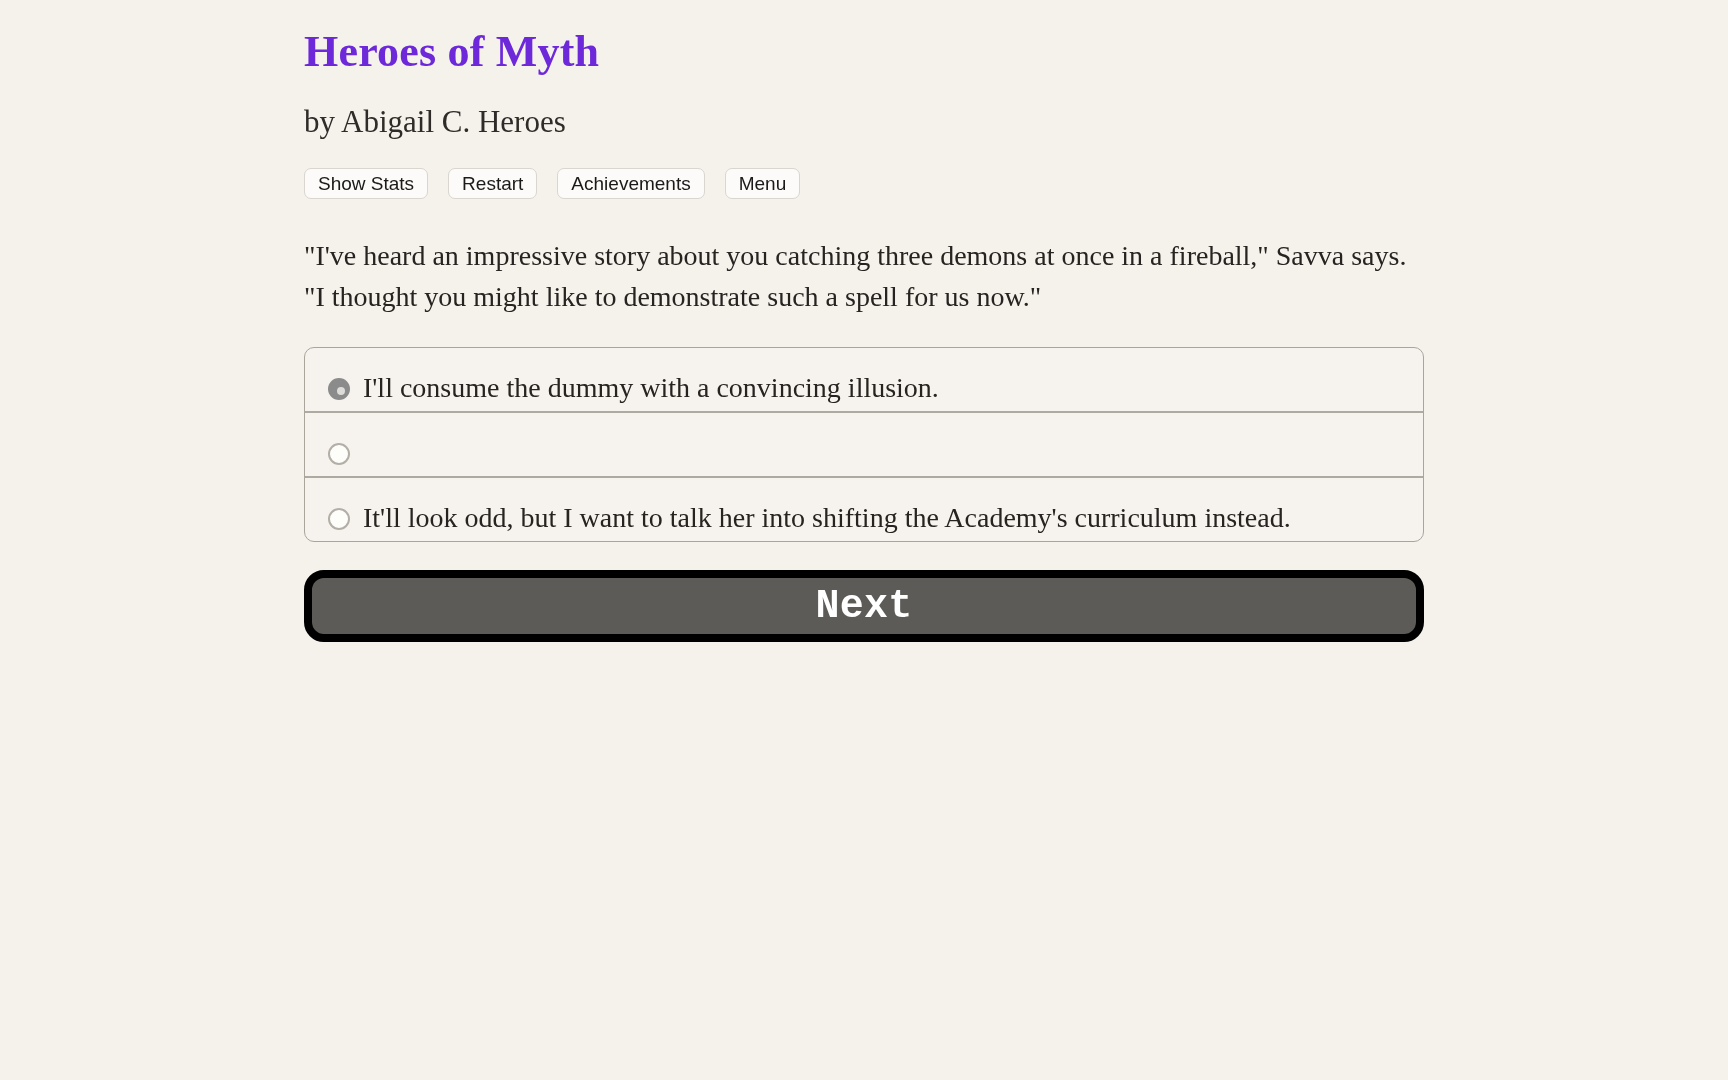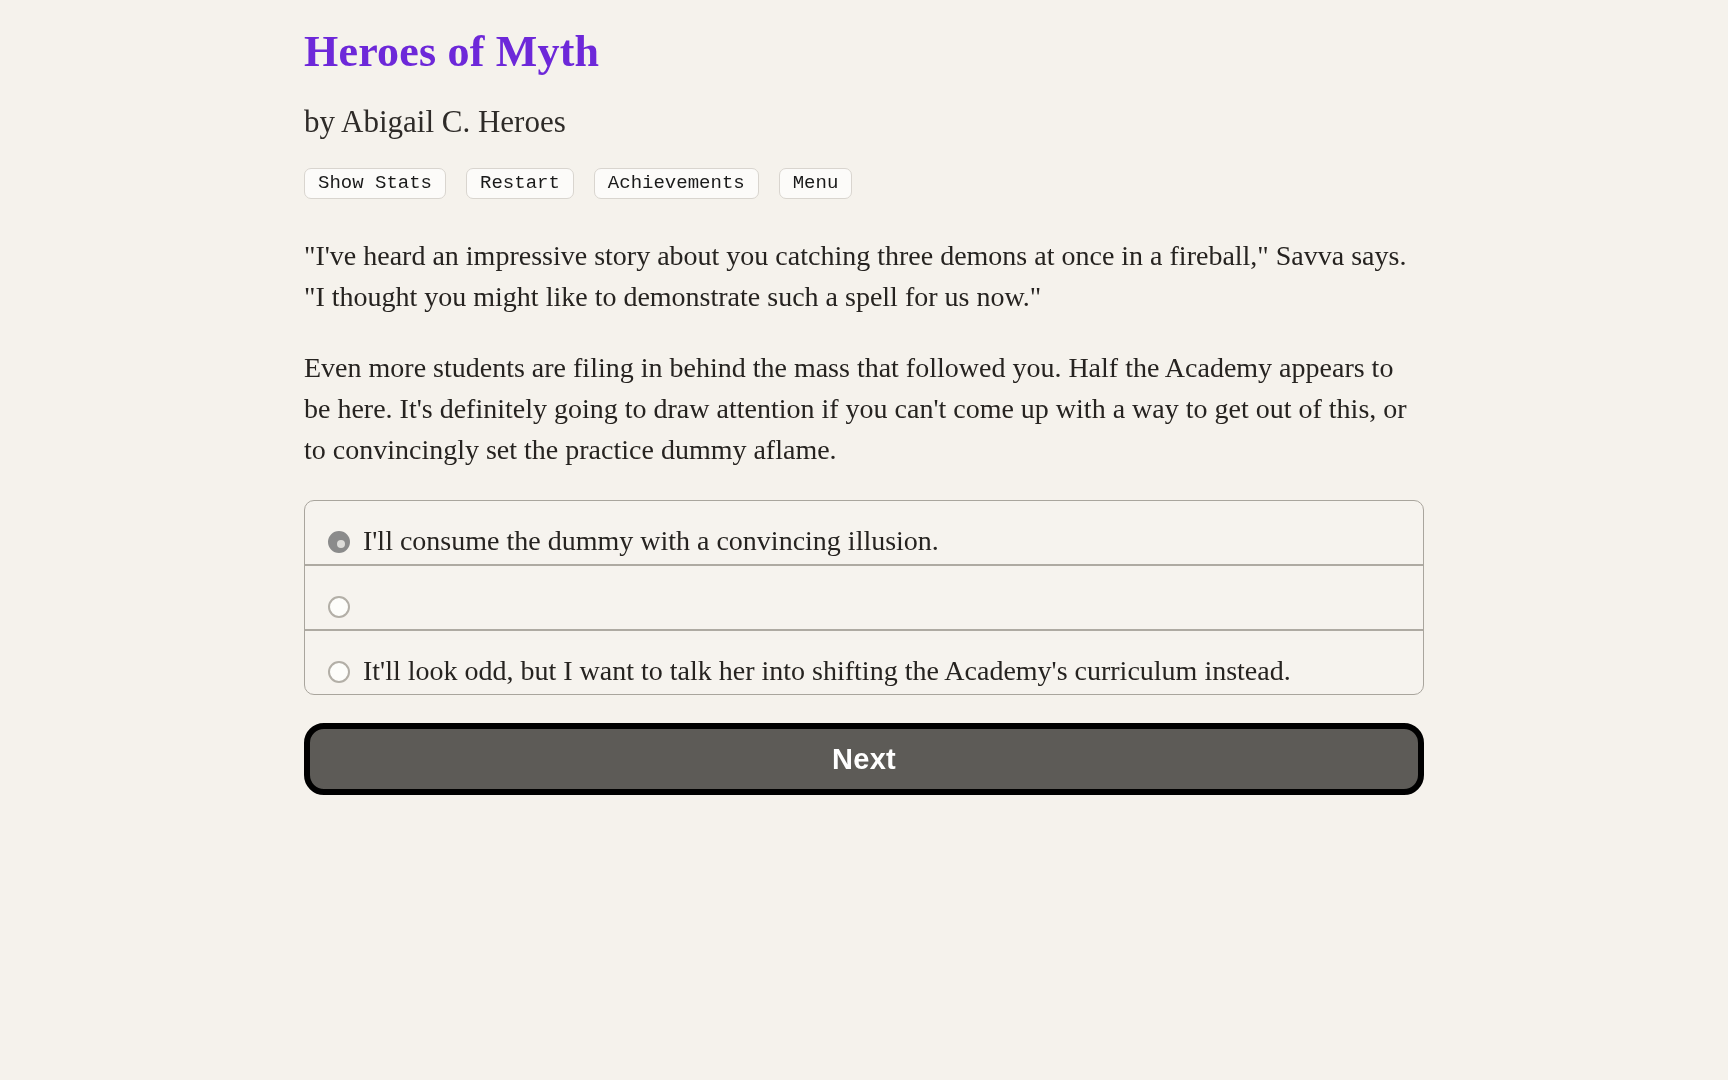--- a/index.html
+++ b/index.html
@@ -41,21 +41,21 @@
     line-height:1.2;
     color:#2e2b28;
   }
   .toolbar{
     margin-top:28px;
     display:flex;
     gap:20px;
     align-items:center;
   }
   .tb-btn{
-    font-family:Liberation Mono, monospace;
+    font-family:Liberation Sans, sans-serif;
     font-size:19px;
     color:#1a1a1a;
     background:var(--btn-bg);
     border:1.5px solid var(--btn-border);
     border-radius:7px;
     height:31px;
     padding:0 13px;
     line-height:27px;
     cursor:pointer;
     white-space:nowrap;
@@ -104,24 +104,24 @@
     border-radius:50%;
     background:#dddcd9;
   }
   .next-btn{
     display:block;
     margin-top:28px;
     width:100%;
     height:72px;
     background:var(--next-bg);
     color:var(--next-text);
-    border:6px solid #000000;
+    border:8px solid #000000;
     border-radius:20px;
-    font-family:Liberation Sans, sans-serif;
-    font-size:29px;
+    font-family:Liberation Mono, monospace;
+    font-size:40px;
     font-weight:bold;
     letter-spacing:0.3px;
     cursor:pointer;
   }
 </style>
 </head>
 <body>
 
 <div class="content">
   <h1 class="game-title">Heroes of Myth</h1>
@@ -129,21 +129,20 @@
 
   <div class="toolbar" id="toolbar">
       <button class="tb-btn">Show Stats</button>
       <button class="tb-btn">Restart</button>
       <button class="tb-btn">Achievements</button>
       <button class="tb-btn">Menu</button>
     </div>
 
   <div class="story" id="story">
       <p>"I've heard an impressive story about you catching three demons at once in a fireball," Savva says. "I thought you might like to demonstrate such a spell for us now."</p>
-      <p>Even more students are filing in behind the mass that followed you. Half the Academy appears to be here. It's definitely going to draw attention if you can't come up with a way to get out of this, or to convincingly set the practice dummy aflame.</p>
     </div>
 
   <form class="choices" id="choices">
       <label class="choice-row selected"><span class="radio"></span><span class="choice-label">I'll consume the dummy with a convincing illusion.</span></label>
       <label class="choice-row"><span class="radio"></span></label>
       <label class="choice-row"><span class="radio"></span><span class="choice-label">It'll look odd, but I want to talk her into shifting the Academy's curriculum instead.</span></label>
     </form>
 
   <button class="next-btn">Next</button>
 </div>

